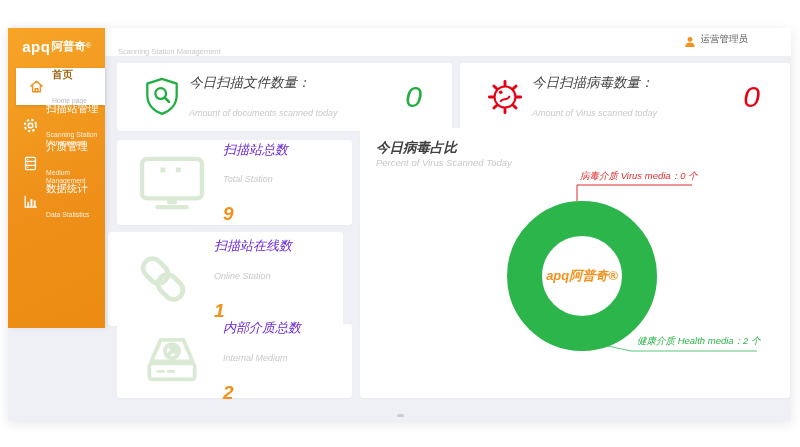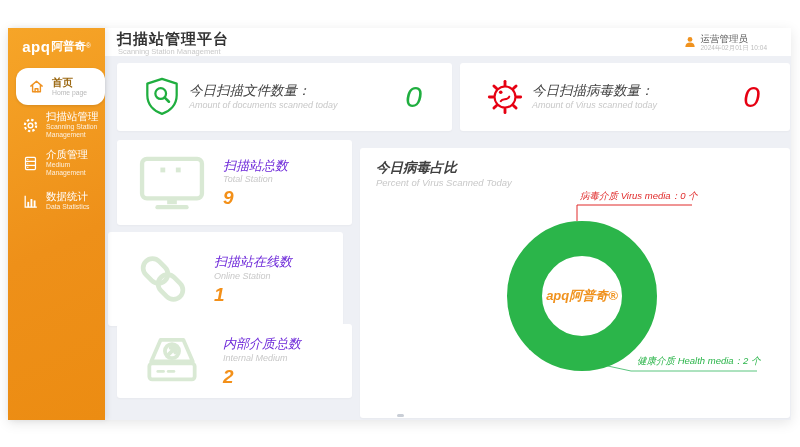--- a/index.html
+++ b/index.html
@@ -1,30 +1,30 @@
 <!DOCTYPE html>
 <html><head>
 <meta charset="utf-8">
 <style>
   html,body{margin:0;padding:0;}
   body{width:800px;height:447px;background:#fff;font-family:"Liberation Sans",sans-serif;position:relative;overflow:hidden;}
   .app{position:absolute;left:8px;top:28px;width:783px;height:392px;background:#eef0f5;box-shadow:0 3px 12px rgba(0,0,0,.10);}
 
   
-  .sidebar{position:absolute;left:0;top:0;width:97px;height:392px;background:linear-gradient(155deg,#f6a528 0%,#ee9019 55%,#ec8c12 100%);z-index:3;box-shadow:2px 0 6px rgba(0,0,0,.08);}
+  .sidebar{position:absolute;left:0;top:0;width:97px;height:300px;background:linear-gradient(155deg,#f6a528 0%,#ee9019 55%,#ec8c12 100%);z-index:3;box-shadow:2px 0 6px rgba(0,0,0,.08);}
   .logo{height:36px;display:flex;align-items:center;justify-content:center;color:#fff;white-space:nowrap;}
   .logo-latin{font-weight:bold;font-size:15px;letter-spacing:.5px;}
   .logo-cn{font-weight:bold;font-size:11.5px;margin-left:1px;}
   .logo-reg{font-size:6.5px;vertical-align:top;line-height:10px;}
   .nav-item{height:38px;box-sizing:border-box;display:flex;align-items:center;padding-left:14px;cursor:pointer;}
   .nav-item .nav-icon{width:17px;height:17px;flex:0 0 17px;margin-right:7px;display:flex;align-items:center;}
-  .nav-texts{display:flex;flex-direction:column;justify-content:center;}
+  .nav-texts{display:flex;flex-direction:column;justify-content:center;gap:16px;}
   .nav-label{font-size:10.5px;color:#fff;line-height:1.2;white-space:nowrap;}
   .nav-sub{font-size:6.8px;color:rgba(255,255,255,.85);line-height:1.25;white-space:pre-line;max-width:62px;}
-  .nav-item.active{height:37px;margin:4px 0 1px 8px;background:#fff;border-radius:12px;box-shadow:0 1px 3px rgba(0,0,0,.12);padding-left:12px;}
+  .nav-item.active{height:37px;margin:4px 0 1px 8px;background:#fff;border-radius:0;box-shadow:0 1px 3px rgba(0,0,0,.12);padding-left:12px;}
   .nav-item.active .nav-label{color:#9c6a15;font-weight:bold;}
   .nav-item.active .nav-sub{color:#b9b9b9;}
 
   
   .main{position:absolute;left:97px;top:0;right:0;bottom:0;}
   .header{position:absolute;top:0;left:0;right:0;height:28px;background:#fff;}
   .h-title{position:absolute;left:12px;top:2px;font-size:15px;font-weight:bold;color:#333;letter-spacing:1px;white-space:nowrap;}
   .h-sub{position:absolute;left:13px;top:19px;font-size:7.5px;color:#c9c9c9;white-space:nowrap;}
   .user{position:absolute;right:24px;top:5px;display:flex;align-items:flex-start;cursor:pointer;}
   .user-icon{width:12px;height:12px;margin:1px 5px 0 0;}
@@ -48,21 +48,21 @@
   #card-total{left:12px;top:84px;width:235px;height:85px;}
   #card-online{left:3px;top:176px;width:235px;height:94px;}
   #card-medium{left:12px;top:268px;width:235px;height:74px;}
   .scard-inner{display:flex;align-items:center;height:100%;padding-left:18px;box-sizing:border-box;}
   .sc-icon{width:74px;height:62px;flex:0 0 74px;margin-right:14px;display:flex;align-items:center;justify-content:center;}
   .sc-title{font-size:13px;color:#6d28d9;line-height:1.2;white-space:nowrap;}
   .sc-sub{font-size:9px;color:#c8c8c8;line-height:1.3;margin:1px 0 2px;white-space:nowrap;}
   .sc-value{font-size:19px;font-weight:bold;color:#f39019;line-height:1;}
 
   
-  #chart{left:255px;top:92px;width:430px;height:270px;}
+  #chart{left:255px;top:72px;width:430px;height:270px;}
   .ch-title{position:absolute;left:16px;top:11px;font-size:13.5px;font-weight:bold;color:#3f3f3f;white-space:nowrap;}
   .ch-sub{position:absolute;left:16px;top:29px;font-size:9.5px;color:#c8c8c8;white-space:nowrap;}
   .donut{position:absolute;left:147px;top:73px;width:150px;height:150px;border-radius:50%;border:35px solid #2bb54a;box-sizing:border-box;}
   .center-logo{position:absolute;left:147px;top:73px;width:150px;height:150px;display:flex;align-items:center;justify-content:center;color:#f0921e;font-weight:bold;font-size:13px;white-space:nowrap;}
   .leader-svg{position:absolute;left:0;top:0;width:430px;height:270px;}
   .ann{position:absolute;font-size:9.5px;white-space:nowrap;}
   .ann-virus{left:220px;top:42px;color:#e02b2b;text-align:right;}
   .ann-health{left:277px;top:207px;color:#2bb54a;}
 
   .scroll-dot{position:absolute;left:292px;top:358px;width:7px;height:3px;background:#c9ced6;border-radius:2px;}
@@ -138,21 +138,20 @@
         <span class="nav-label">数据统计</span>
         <span class="nav-sub">Data Statistics</span>
       </span>
     </div>
 
   </div>
 
   <div class="main">
 
     <div class="header">
-      <div class="h-title">扫描站管理平台</div>
       <div class="h-sub">Scanning Station Management</div>
       <div class="user">
         <span class="user-icon">
           <svg viewBox="0 0 12 12" width="12" height="12">
               <circle cx="6" cy="3.4" r="2.4" fill="#f0921e"></circle>
               <path d="M1.3 11 c0-3 2.1-4.4 4.7-4.4 s4.7 1.4 4.7 4.4 Z" fill="#f0921e"></path>
             </svg>
         </span>
         <span class="nav-texts">
           <span class="user-name">运营管理员</span>

